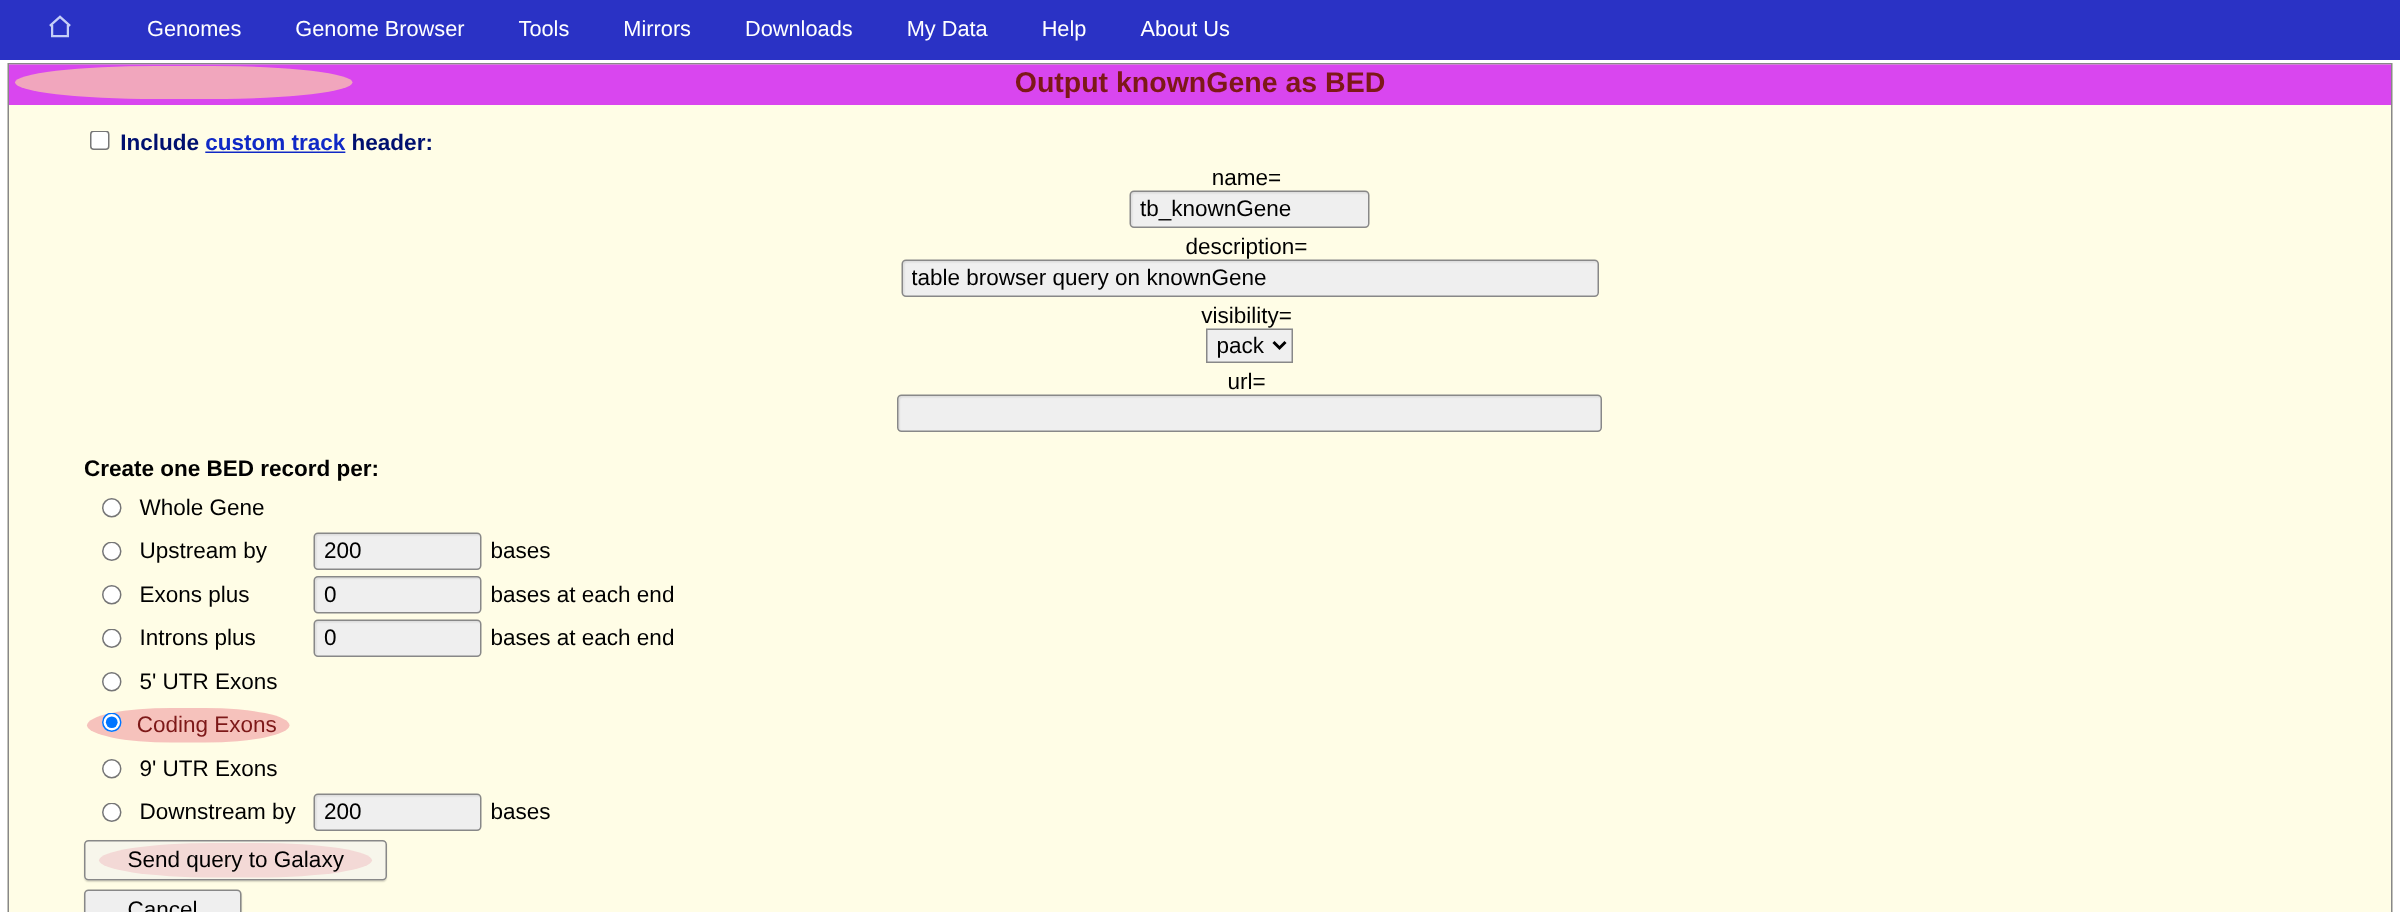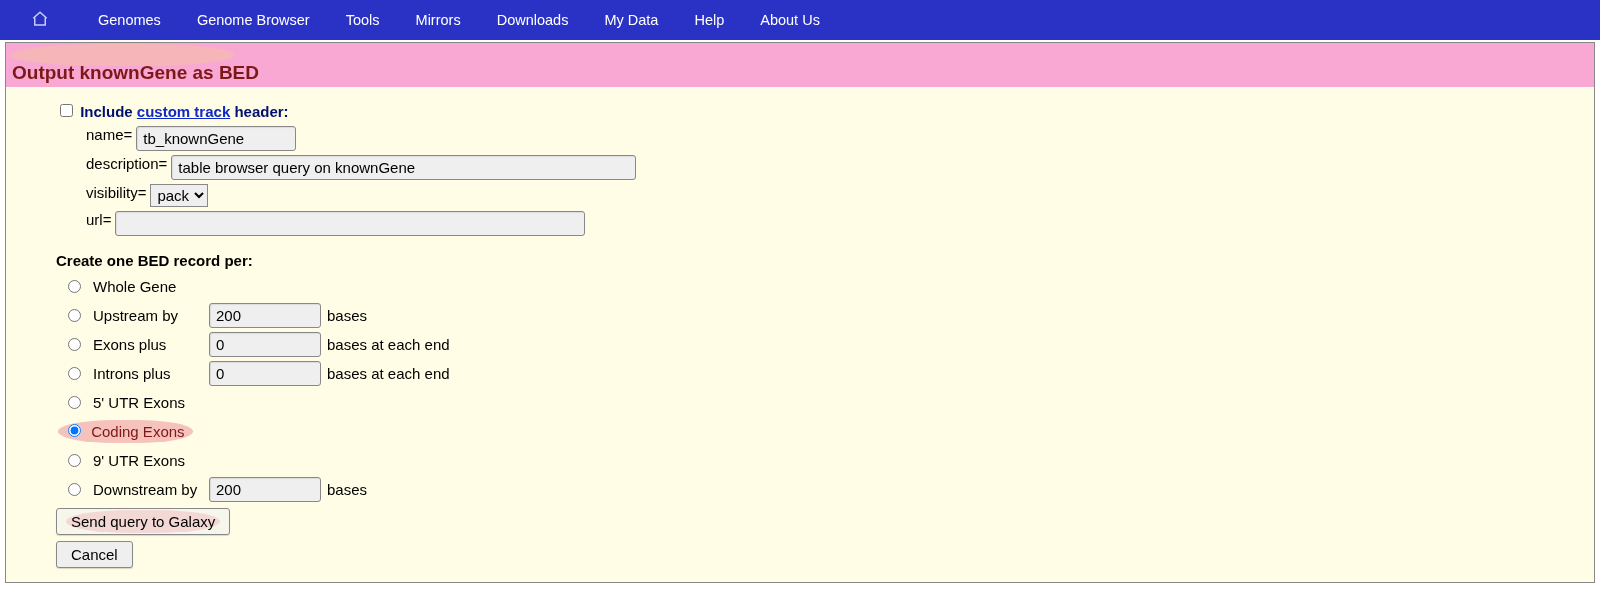--- a/index.html
+++ b/index.html
@@ -29,23 +29,24 @@
     font-size: 14.5px;
     line-height: 32px;
     cursor: pointer;
   }
   .page-wrap {
     border: 1px solid #888;
     margin: 2px 5px 5px 5px;
     background: #fffde6;
   }
   .page-title-bar {
-    background: #f9a8d4;
-    padding: 19px 6px 3px 6px;
-    position: relative;
+    background: #d946ef;
+    padding: 2px 6px 3px 6px;
+    position: relative;
+    text-align: center;
   }
   .page-title-highlight {
     position: absolute;
     left: 4px;
     top: 1px;
     width: 225px;
     height: 22px;
     background: #f4b7b4;
     border-radius: 50%/60%;
     z-index: 0;
@@ -69,20 +70,22 @@
     font-weight: bold;
     color: #00106f;
   }
   .include-row a {
     color: #1029c6;
     text-decoration: underline;
   }
   .field-row {
     margin: 4px 0 4px 30px;
     display: flex;
+    align-items: center;
+    flex-direction: column;
   }
   .field-row span.label {
     margin-right: 4px;
   }
   input[type="text"] {
     background: #efefef;
     border: 1px solid #888;
     border-radius: 3px;
     padding: 3px 6px;
     font-size: 15px;
@@ -139,21 +142,21 @@
     margin-top: 6px;
     font-size: 15px;
   }
   .btn-row {
     margin-top: 6px;
   }
   button {
     background: #efefef;
     border: 1px solid #888;
     border-radius: 3px;
-    padding: 4px 14px;
+    padding: 4px 28px;
     font-size: 15px;
     cursor: pointer;
     box-shadow: 0 1px 1px rgba(0,0,0,.15);
   }
   .send-wrap {
     position: relative;
     display:inline-block;
   }
   .send-wrap::before {
     content:"";

